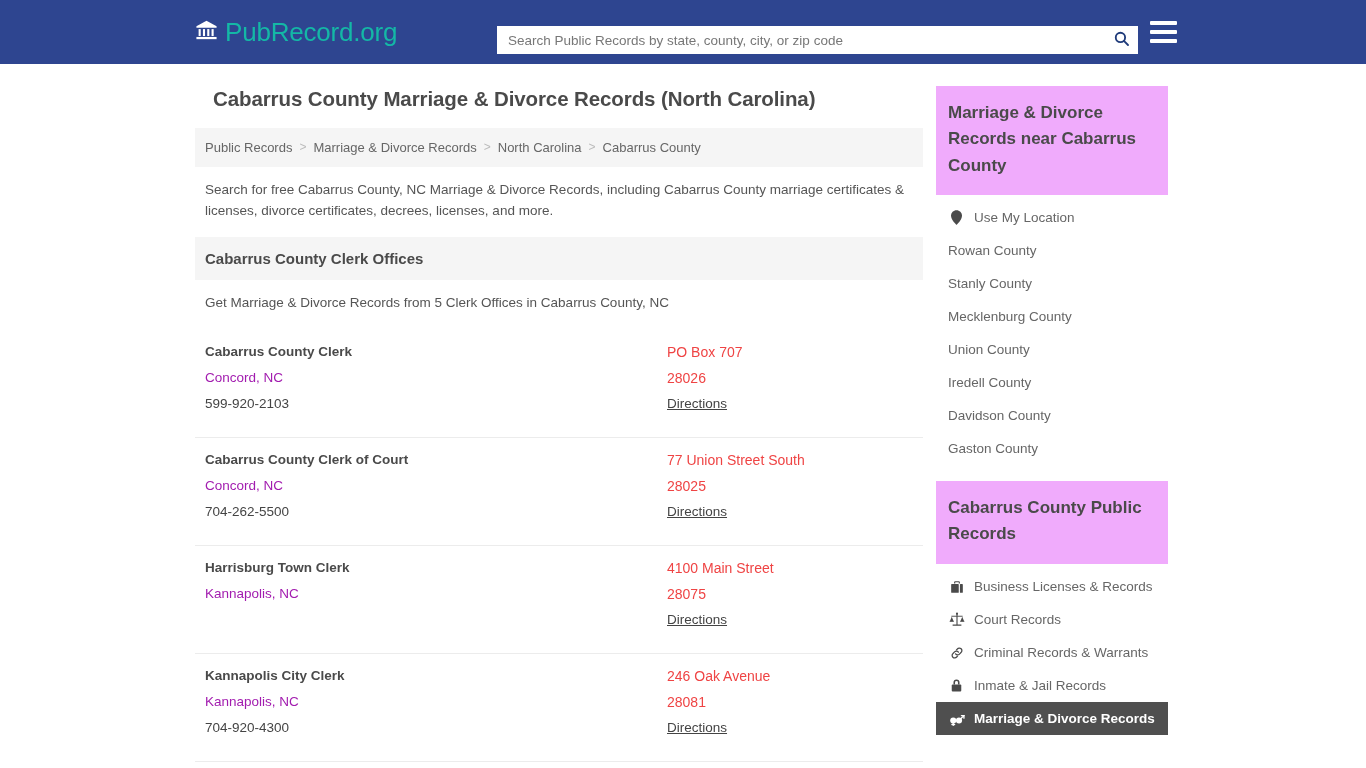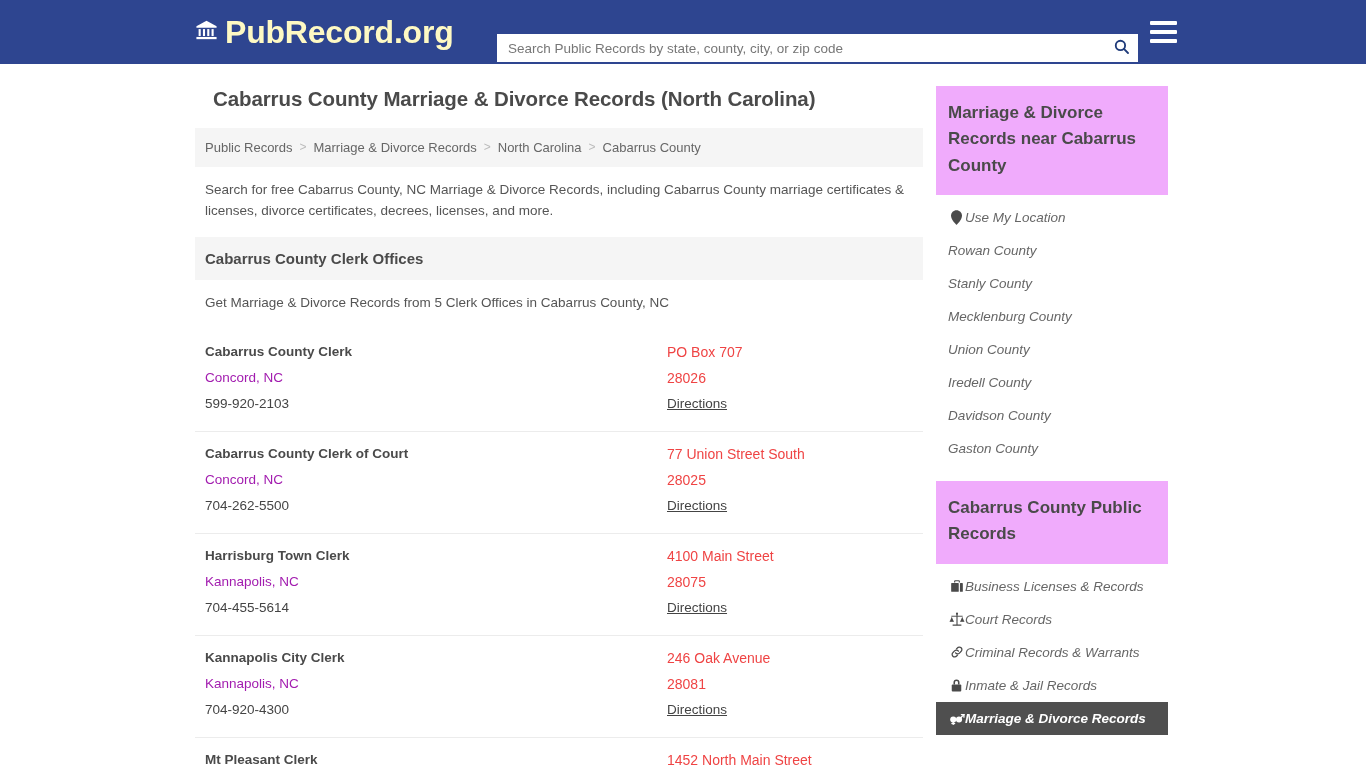--- a/index.html
+++ b/index.html
@@ -20,30 +20,30 @@
   }
   .brand {
     display: flex;
     align-items: center;
     gap: 7px;
     margin-left: 195px;
     text-decoration: none;
   }
   .brand-icon { display: block; }
   .brand-text {
-    color: #fef9c3;
-    font-size: 32px;
-    font-weight: bold;
+    color: #14b8a6;
+    font-size: 26px;
+    font-weight: normal;
     letter-spacing: -0.2px;
     line-height: 1;
   }
   .search-wrap {
     position: absolute;
     left: 497px;
-    top: 34px;
+    top: 26px;
     width: 641px;
     height: 28px;
     background: #ffffff;
     display: flex;
     align-items: center;
   }
   .search-input {
     flex: 1;
     border: 0;
     outline: none;
@@ -140,21 +140,21 @@
   }
   .section-sub {
     padding: 15px 10px 20px 10px;
     font-size: 13.5px;
     color: #555;
   }
 
   
   .listing {
     display: flex;
-    padding: 9px 10px 14px 10px;
+    padding: 9px 10px 20px 10px;
     border-bottom: 1px solid #ececec;
   }
   .listing:last-child { border-bottom: 0; }
   .listing-left { width: 462px; }
   .listing-right { flex: 1; }
   .office-name {
     font-size: 13.5px;
     font-weight: bold;
     color: #4a4a4a;
     line-height: 26px;
@@ -188,27 +188,27 @@
     background: #f0abfc;
     padding: 14px 12px 16px 12px;
     font-size: 17px;
     font-weight: bold;
     color: #4a4a4a;
     line-height: 1.55;
   }
   .side-list { padding: 6px 0 0 0; }
   .side-item {
     display: flex;
-    align-items: center;
+    align-items: flex-end;
+    gap: 9px;
     padding: 9px 12px;
     font-size: 13.5px;
     color: #666;
     cursor: pointer;
     text-decoration: none;
-    font-style: italic;
   }
   .side-item .ico {
     width: 17px;
     display: flex;
     align-items: center;
     justify-content: center;
     flex-shrink: 0;
   }
   .side-item.no-icon { padding-left: 12px; }
   .side-item.active {
@@ -301,21 +301,20 @@
           <div class="addr-line">77 Union Street South</div>
           <div class="addr-line">28025</div>
           <div><a class="directions" href="#">Directions</a></div>
         </div>
       </div>
 
       <div class="listing">
         <div class="listing-left">
           <div class="office-name">Harrisburg Town Clerk</div>
           <div class="office-line">Kannapolis, NC</div>
-          <div class="office-phone">704-455-5614</div>
         </div>
         <div class="listing-right">
           <div class="addr-line">4100 Main Street</div>
           <div class="addr-line">28075</div>
           <div><a class="directions" href="#">Directions</a></div>
         </div>
       </div>
 
       <div class="listing">
         <div class="listing-left">

